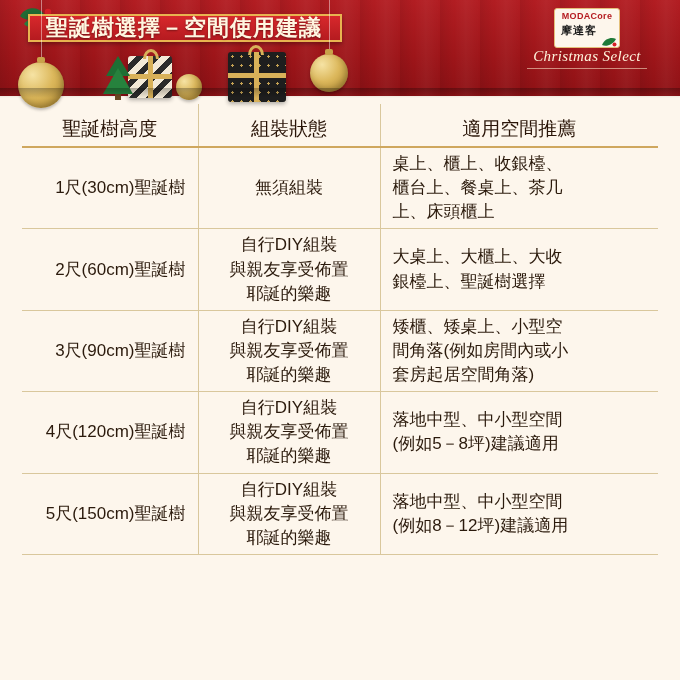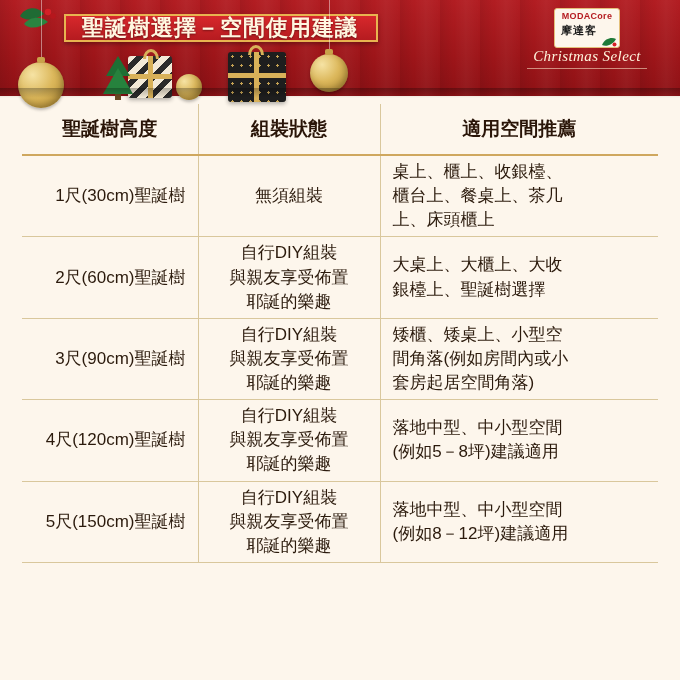--- a/index.html
+++ b/index.html
@@ -39,21 +39,20 @@
   
   .title-plaque {
     position: absolute;
     left: 28px; top: 14px;
     height: 28px;
     padding: 0 18px 0 16px;
     display: flex; align-items: center;
     background: linear-gradient(180deg, #d8282c 0%, #b51b20 100%);
     border: 2px solid #e8b450;
     box-shadow: 0 2px 4px rgba(0,0,0,.3);
-    margin-left: 36px;
   }
   .title-text {
     color: #fff6e0;
     font-size: 22px;
     font-weight: bold;
     letter-spacing: 1px;
     white-space: nowrap;
     text-shadow: 0 1px 2px rgba(0,0,0,.4);
   }
 
@@ -159,23 +158,23 @@
     width: 636px;
     border-collapse: collapse;
     table-layout: fixed;
   }
   table.tree-table col.c1 { width: 176px; }
   table.tree-table col.c2 { width: 182px; }
   table.tree-table col.c3 { width: 278px; }
 
   table.tree-table th {
     font-size: 19px;
-    font-weight: bold;
+    font-weight: normal;
     color: #2a1508;
-    padding: 12px 8px 12px;
+    padding: 12px 8px 4px;
     text-align: center;
     border-bottom: 2px solid #cfa75e;
     vertical-align: middle;
   }
   table.tree-table td {
     font-size: 17px;
     color: #2b1a0c;
     padding: 4px 12px;
     vertical-align: middle;
     border-bottom: 1px solid #d9c79c;

